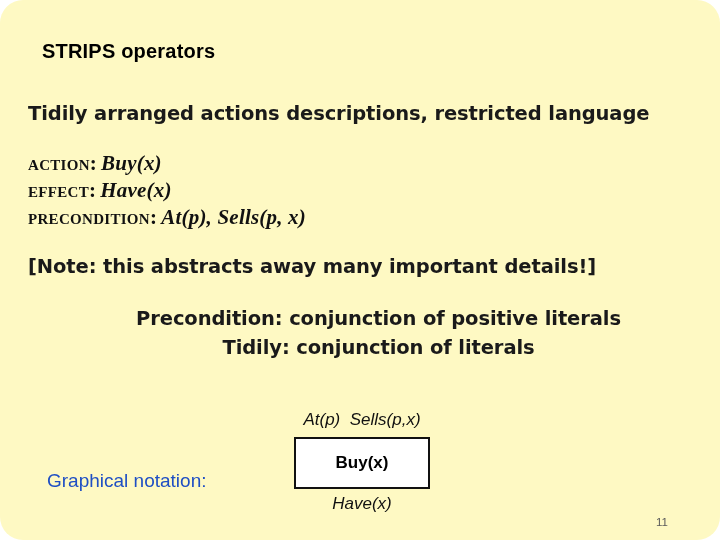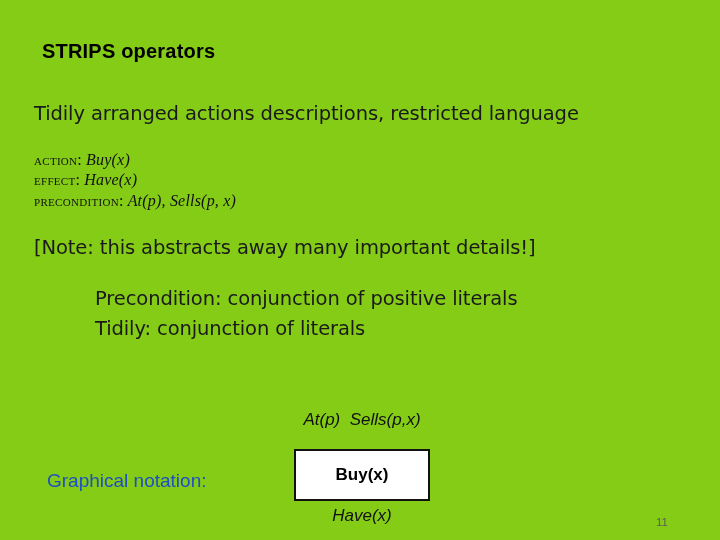--- a/index.html
+++ b/index.html
@@ -12,61 +12,63 @@
     height: 540px;
     position: relative;
     overflow: hidden;
     font-family: "DejaVu Sans", sans-serif;
     color: #000000;
   }
 
   .slide {
     position: absolute;
     inset: 0;
-    background: #84cc16;
+    background: #fef9c3;
+    border-radius: 23px;
   }
 
   
   .slide-title {
     position: absolute;
     left: 42px;
     top: 40px;
     font-family: "Liberation Sans", sans-serif;
     font-weight: bold;
     font-size: 20px;
     letter-spacing: 0.2px;
     color: #000000;
     white-space: nowrap;
   }
 
   
   .body-block {
     position: absolute;
-    left: 34px;
+    left: 28px;
     top: 104px;
     width: 640px;
+    font-weight: bold;
   }
 
   .line {
     font-family: "DejaVu Sans", sans-serif;
     font-size: 19.5px;
     line-height: 1.0;
     color: #1a1a1a;
     white-space: nowrap;
     letter-spacing: -0.1px;
   }
 
   .gap-lg { height: 26px; }
   .gap-md { height: 22px; }
   .gap-sm { height: 10px; }
 
   
   .schema {
     font-family: "Liberation Serif", "DejaVu Serif", serif;
-    font-size: 16px;
+    font-size: 21px;
     line-height: 1.30;
     color: #111111;
     white-space: nowrap;
   }
   .schema-row { display: block; }
   .sc {
     font-variant: small-caps;
     text-transform: lowercase;
     letter-spacing: 0.3px;
   }
@@ -75,21 +77,21 @@
     font-style: italic;
     letter-spacing: 0.2px;
     padding-left: 4px;
   }
 
   .arrow {
     font-family: "DejaVu Sans", sans-serif;
     padding: 0 12px;
   }
 
-  .indent-1 { padding-left: 61px; }
+  .indent-1 { padding-left: 61px; text-align: center; }
 
   
   .graph-label {
     position: absolute;
     left: 47px;
     top: 470px;
     font-family: "Liberation Sans", sans-serif;
     font-size: 19px;
     color: #1f4fc4;
     white-space: nowrap;
@@ -102,21 +104,21 @@
     top: 410px;
     width: 200px;
     text-align: center;
   }
   .diagram-pre {
     font-family: "Liberation Sans", sans-serif;
     font-style: italic;
     font-size: 17px;
     color: #111111;
     white-space: pre;
-    margin-bottom: 19px;
+    margin-bottom: 7px;
   }
   .diagram-box {
     width: 136px;
     height: 52px;
     margin: 0 auto;
     border: 2px solid #111111;
     background: #ffffff;
     display: flex;
     align-items: center;
     justify-content: center;

